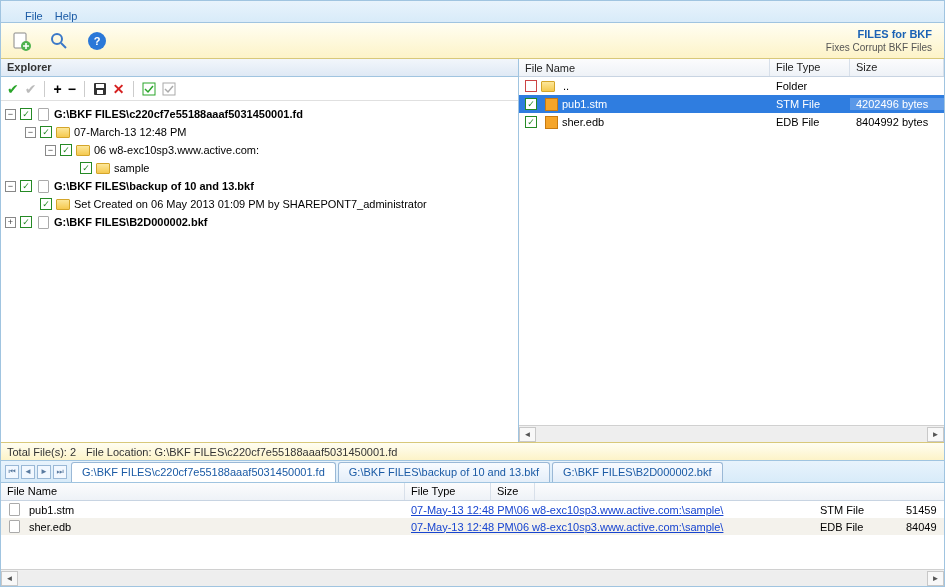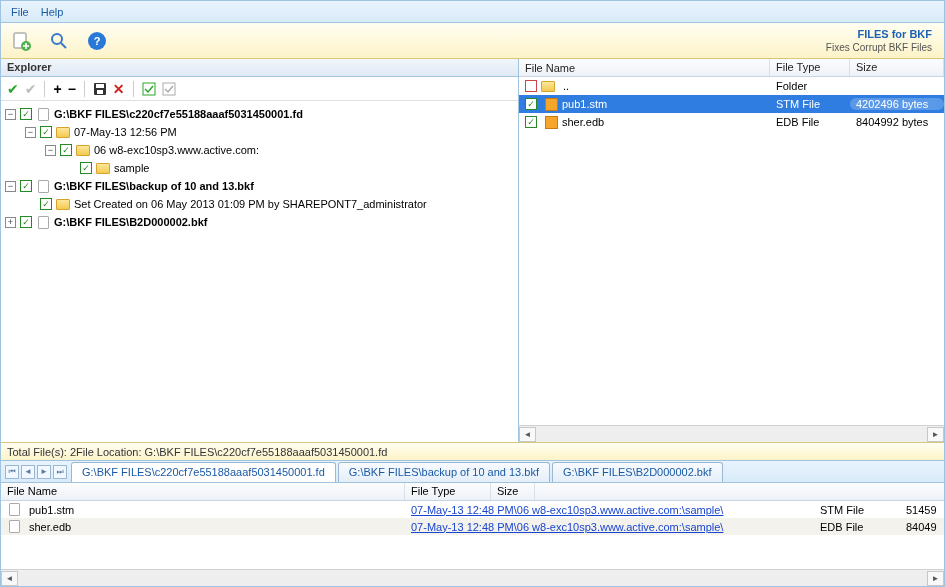--- a/index.html
+++ b/index.html
@@ -1,17 +1,17 @@
 <!DOCTYPE html>
 <html><head>
 <meta charset="utf-8">
 <style>
 * { margin: 0; padding: 0; box-sizing: border-box; font-family: Tahoma, sans-serif; font-size: 11px; }
 body { width: 945px; height: 587px; overflow: hidden; background: #fff; border: 1px solid #a0c4e0; display: flex; flex-direction: column; }
-.menubar { height: 22px; background: linear-gradient(#e8f3fc, #d8ebf9); border-bottom: 1px solid #a0c4e0; display: flex; align-items: center; padding: 0 10px; gap: 12px; }
+.menubar { height: 22px; background: linear-gradient(#e8f3fc, #d8ebf9); border-bottom: 1px solid #a0c4e0; display: flex; align-items: flex-end; padding: 0 24px; gap: 12px; }
 .menubar span { color: #1a5aa5; cursor: default; }
 .toolbar { height: 36px; background: linear-gradient(#fffef2, #fdf3c8); border-bottom: 1px solid #d8c87a; display: flex; align-items: center; padding: 0 8px; gap: 14px; position: relative; }
 .toolbar .tbtn { width: 24px; height: 24px; display: flex; align-items: center; justify-content: center; }
 .brand { position: absolute; right: 12px; top: 2px; text-align: right; line-height: 1.1; }
 .brand .logo { font-size: 15px; font-weight: bold; color: #1b62b5; }
 .brand .tag { font-size: 10px; color: #555; }
 .panes { flex: 1; display: flex; min-height: 0; }
 .left-pane { width: 518px; border-right: 1px solid #a0c4e0; display: flex; flex-direction: column; }
 .panel-header { height: 18px; background: linear-gradient(#f2f6fb, #dfe9f5); border-bottom: 1px solid #a0c4e0; padding: 2px 6px; font-weight: bold; color: #333; }
 .tree-toolbar { height: 24px; display: flex; align-items: center; gap: 6px; padding: 0 6px; border-bottom: 1px solid #e0e0e0; }
@@ -28,29 +28,29 @@
 .tree-label.bold { font-weight: bold; }
 .right-pane { flex: 1; display: flex; flex-direction: column; }
 .list-header { display: flex; height: 18px; background: linear-gradient(#fcfcfd, #eef2f7); border-bottom: 1px solid #c8d4e2; }
 .list-header > div { padding: 2px 6px; border-right: 1px solid #d8e0ea; color: #222; }
 .col-fn { flex: 1; display: flex; align-items: center; }
 .col-ft { width: 80px; }
 .col-sz { width: 94px; }
 .list-body { flex: 1; overflow: auto; background: #fff; position: relative; }
 .list-row { display: flex; height: 18px; align-items: center; }
 .list-row.sel { background: #2f7de0; color: #fff; }
-.list-row.sel .col-sz-cell { background: #5a98e8; border-radius: 6px; }
+.list-row.sel .col-sz-cell { background: #5a98e8; }
 .list-row > div { padding: 0 6px; display: flex; align-items: center; gap: 4px; }
 .list-row .col-fn-cell { flex: 1; }
 .list-row .col-ft-cell { width: 80px; }
 .list-row .col-sz-cell { width: 94px; }
 .hscroll { height: 17px; background: #f0f0f0; border-top: 1px solid #d0d0d0; display: flex; align-items: center; }
 .hscroll .btn { width: 17px; height: 15px; background: #f8f8f8; border: 1px solid #c8c8c8; display: flex; align-items: center; justify-content: center; font-size: 8px; color: #555; }
 .hscroll .track { flex: 1; height: 15px; background: #eee; }
-.statusbar { height: 18px; background: linear-gradient(#fffef2, #fdf3c8); border-top: 1px solid #d8c87a; display: flex; align-items: center; padding: 0 6px; color: #333; }
+.statusbar { height: 18px; background: linear-gradient(#fffef2, #fdf3c8); border-top: 1px solid #d8c87a; display: flex; align-items: center; padding: 0 6px; gap: 10px; color: #333; }
 .tabstrip { height: 22px; background: linear-gradient(#e8f3fc, #d8ebf9); border-top: 1px solid #a0c4e0; display: flex; align-items: center; padding: 0 4px; gap: 0; }
 .navbtns { display: flex; gap: 2px; margin-right: 4px; }
 .navbtns span { width: 14px; height: 14px; border: 1px solid #9ab8d6; background: #f2f8ff; display: flex; align-items: center; justify-content: center; font-size: 8px; color: #5a7ba0; }
 .tab { height: 20px; padding: 2px 10px; border: 1px solid #9ab8d6; border-bottom: none; background: linear-gradient(#f8fbff, #e4eef9); color: #1a5aa5; margin-right: 2px; border-radius: 3px 3px 0 0; cursor: default; display: flex; align-items: center; }
 .tab.active { background: #fff; font-weight: normal; }
 .bottom-grid { display: flex; flex-direction: column; border-top: 1px solid #a0c4e0; }
 .bottom-header { display: flex; height: 18px; background: linear-gradient(#fcfcfd, #eef2f7); border-bottom: 1px solid #c8d4e2; }
 .bottom-header > div { padding: 2px 6px; border-right: 1px solid #d8e0ea; }
 .bcol-fn { width: 404px; }
 .bcol-fld { flex: 1; }
@@ -138,21 +138,21 @@
             <span class="file-icon"></span>
           </span>
         <span class="tree-label bold">G:\BKF FILES\c220cf7e55188aaaf5031450001.fd</span>
       </div>
       <div class="tree-row" style="padding-left:22px;">
         <span class="expander">−</span>
         <span class="cb">✓</span>
         <span class="ficon">
             <span class="folder-icon"></span>
           </span>
-        <span class="tree-label">07-May-13 12:56 PM</span>
+        <span class="tree-label">07-March-13 12:48 PM</span>
       </div>
       <div class="tree-row" style="padding-left:42px;">
         <span class="expander">−</span>
         <span class="cb">✓</span>
         <span class="ficon">
             <span class="folder-icon"></span>
           </span>
         <span class="tree-label">06 w8-exc10sp3.www.active.com:</span>
       </div>
       <div class="tree-row" style="padding-left:62px;">

